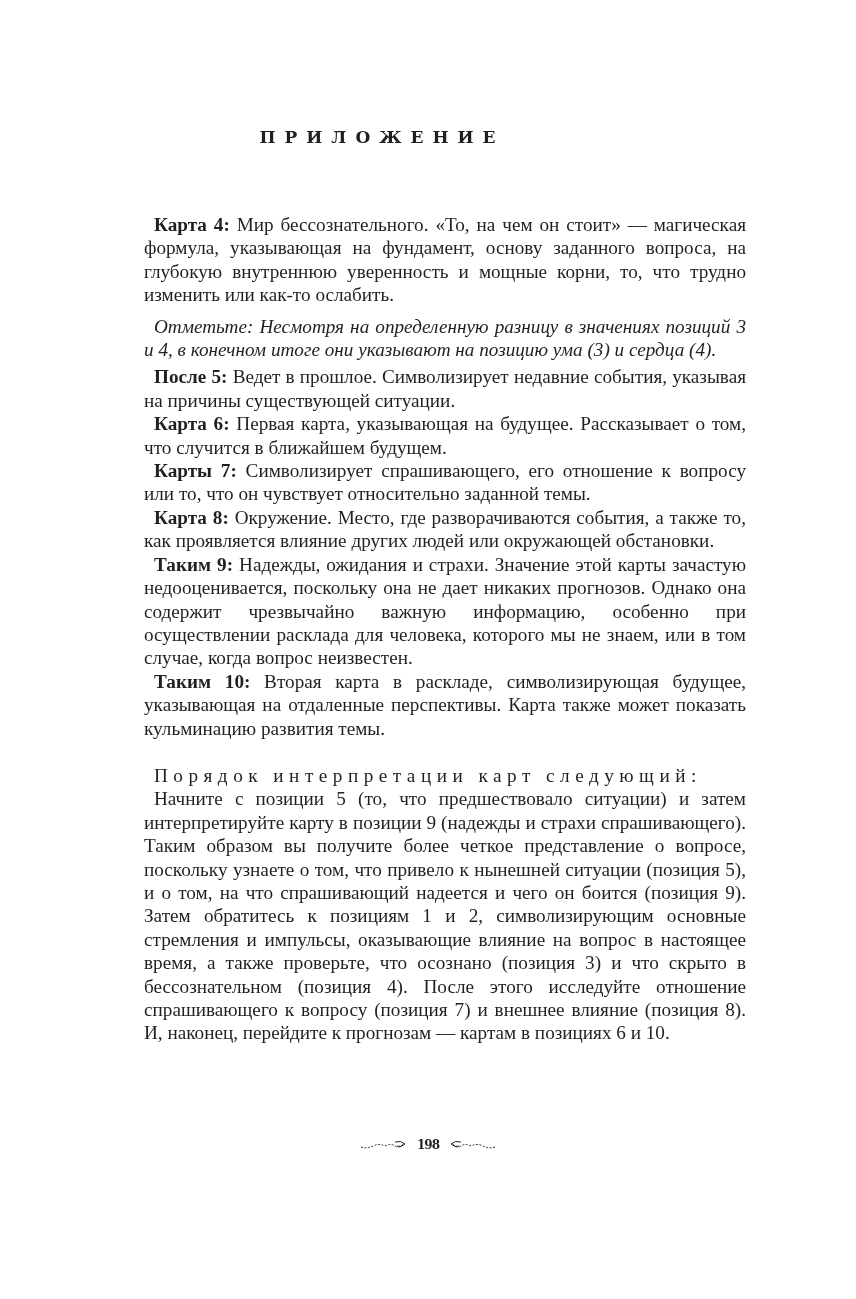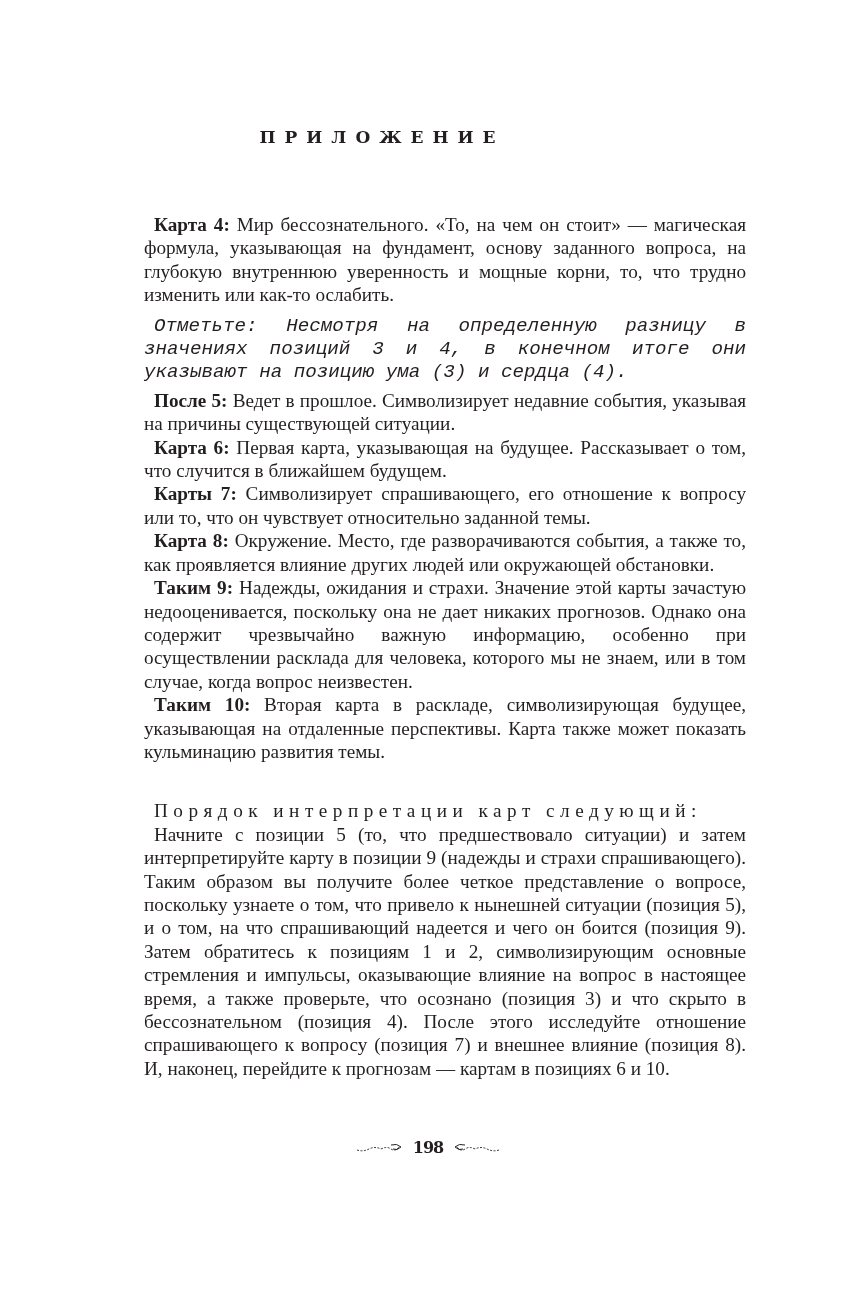--- a/index.html
+++ b/index.html
@@ -41,43 +41,42 @@
       margin: 0;
       text-indent: 10px;
     }
     .para b {
       font-weight: bold;
     }
     .note {
       margin: 8px 0 4px 0;
       font-style: italic;
       text-indent: 10px;
-      font-family: Liberation Mono, monospace;
     }
     .section-lead {
-      margin: 36px 0 0 0;
+      margin: 24px 0 0 0;
       letter-spacing: 5.5px;
       text-indent: 10px;
       text-align: left;
     }
     .folio {
       position: absolute;
       top: 1138px;
       left: 0;
       width: 856px;
       text-align: center;
       display: flex;
       justify-content: center;
       align-items: center;
       gap: 10px;
     }
     .folio-num {
       font-family: "DejaVu Serif", serif;
       font-weight: bold;
-      font-size: 16px;
+      font-size: 12px;
       letter-spacing: -1px;
     }
     .ornament {
       display: inline-block;
       width: 48px;
       height: 14px;
     }
   </style>
 </head>
 <body>

